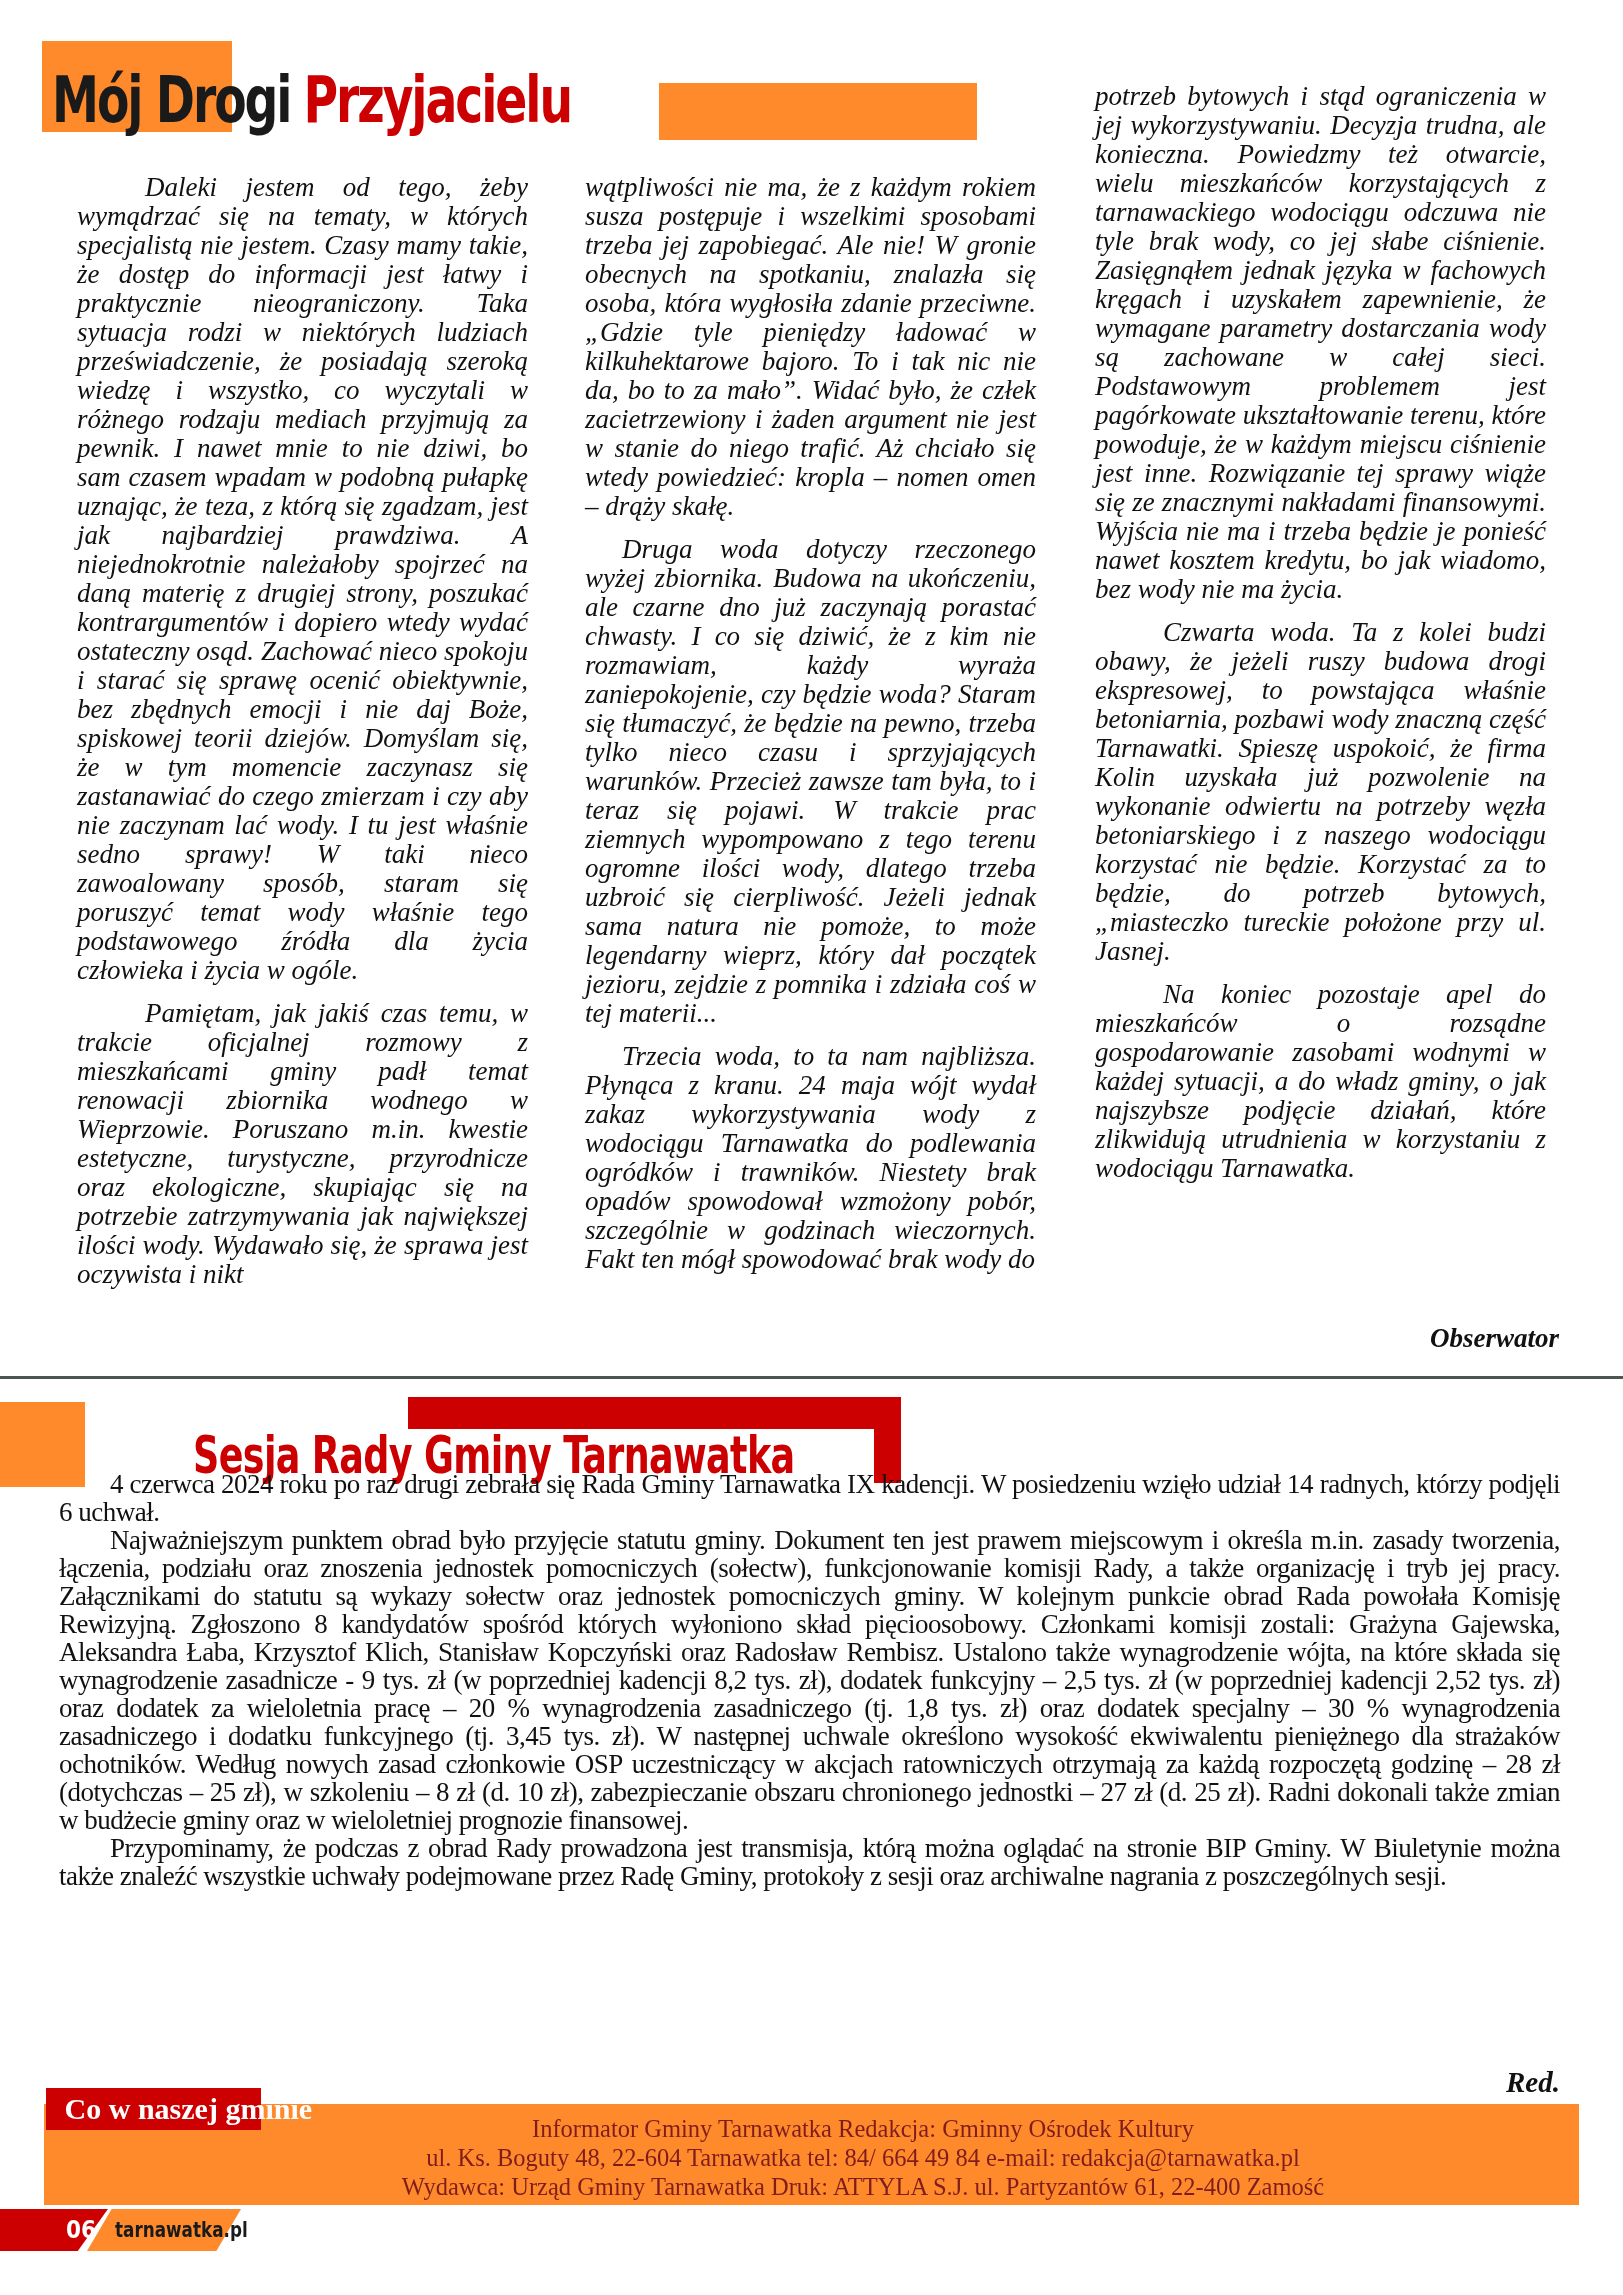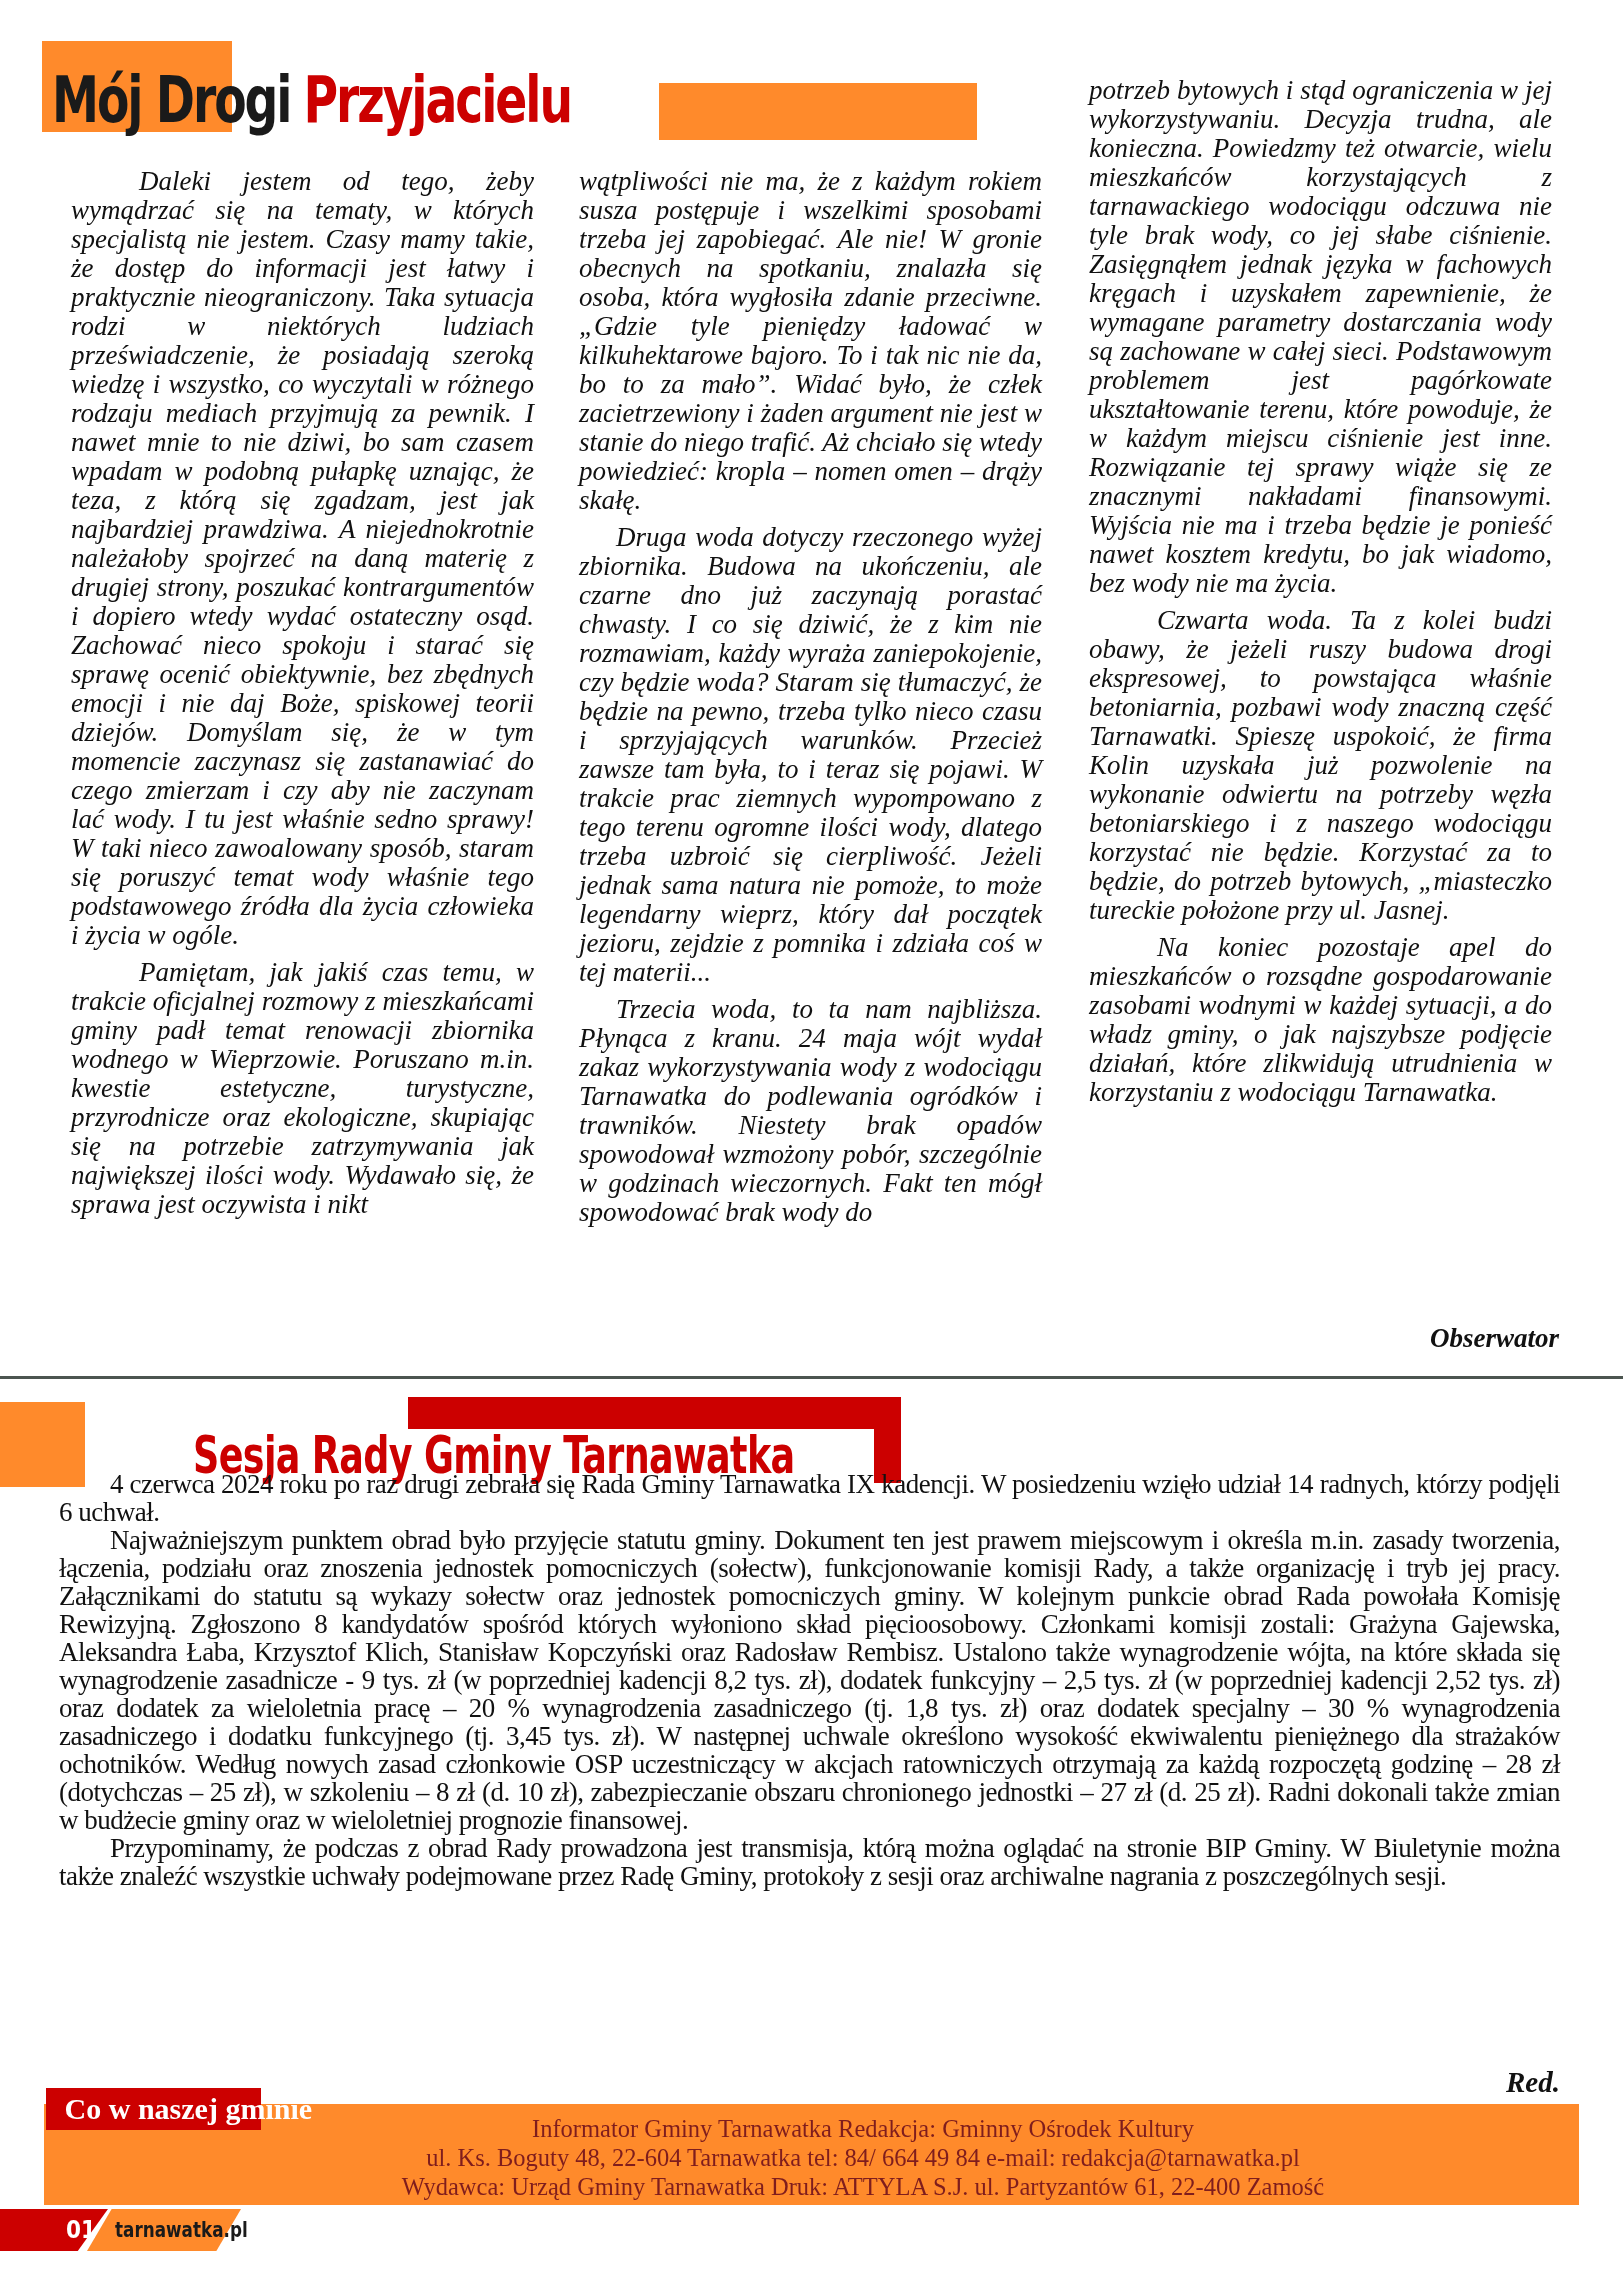--- a/index.html
+++ b/index.html
@@ -10,21 +10,21 @@
     .h1-bg { position:absolute; left:42px; top:41px; width:190px; height:91px; background:#ff8a2b; }
     .h1-bar { position:absolute; left:659px; top:83px; width:318px; height:57px; background:#ff8a2b; }
     .h1-title { position:absolute; left:52px; top:68px; margin:0;
                 font-family:"DejaVu Sans Condensed","DejaVu Sans", sans-serif; font-weight:normal;
                 font-size:64px; line-height:1; letter-spacing:-2.5px; transform:scaleX(0.82); transform-origin:left top; white-space:nowrap; }
     .h1-title .dark { color:#1a1a1a; font-weight:bold; }
     .h1-title .red { color:#cc0000; font-weight:bold; }
 
     
     .col { position:absolute; font-style:italic; font-size:27px; line-height:29px; text-align:justify; }
-    .col p { margin:8px; text-indent:0; }
+    .col p { margin:14px; text-indent:0; }
     .col p.indent { text-indent:68px; }
     .col p.indent-s { text-indent:37px; }
     #col1 { left:63px; top:159px; width:479px; }
     #col2 { left:571px; top:159px; width:479px; }
     #col3 { left:1081px; top:68px; width:479px; }
     .sig { position:absolute; right:64px; top:1323px; font-style:italic; font-weight:bold; font-size:27px; }
 
     .divider { position:absolute; left:0; top:1376px; width:1623px; height:3.4px; background:#4c5550; }
 
     
@@ -99,15 +99,15 @@
 <div class="footer-orange"></div>
 <div class="footer-red">Co w naszej gminie</div>
 <div class="footer-info">
   <div>Informator Gminy Tarnawatka Redakcja: Gminny Ośrodek Kultury</div>
   <div>ul. Ks. Boguty 48, 22-604 Tarnawatka  tel: 84/ 664 49 84 e-mail: redakcja@tarnawatka.pl</div>
   <div>Wydawca: Urząd Gminy Tarnawatka  Druk: ATTYLA S.J. ul. Partyzantów 61,  22-400 Zamość</div>
 </div>
 
 <div class="pg-red"></div>
 <div class="pg-orange"></div>
-<div class="pg-num">01</div>
+<div class="pg-num">06</div>
 <div class="pg-site">tarnawatka.pl</div>
 
 
 </body></html>

